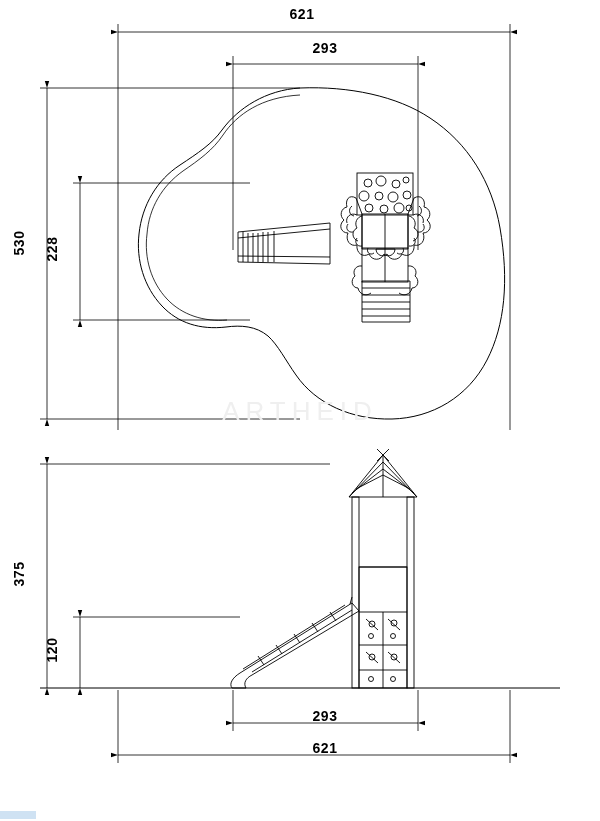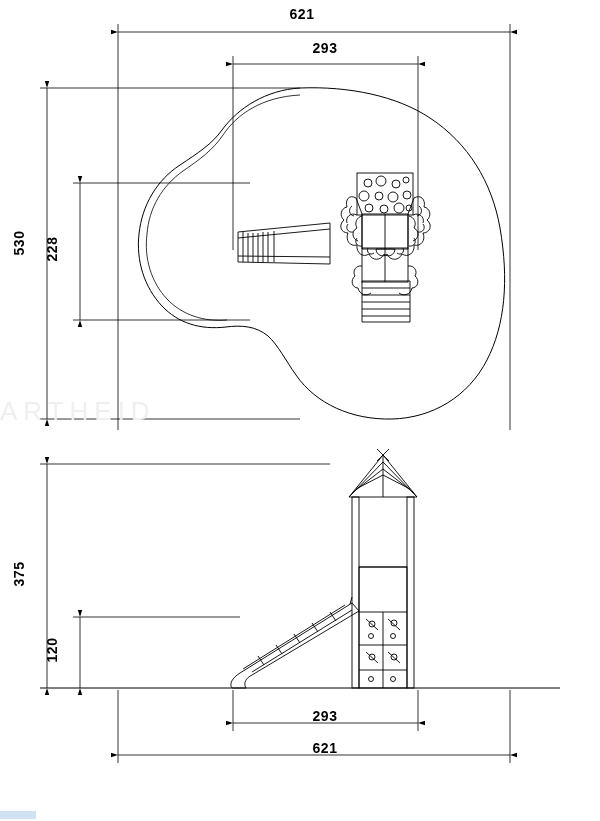--- a/index.html
+++ b/index.html
@@ -38,20 +38,21 @@
   }
   .dimtext.vert {
     transform-origin: 50% 50%;
     transform: rotate(-90deg);
   }
   .watermark {
     position: absolute;
     left: 0;
     top: 396px;
     width: 600px;
+    text-align: center;
     font-family: "Liberation Sans", sans-serif;
     font-size: 26px;
     letter-spacing: 6px;
     color: #efefef;
     user-select: none;
     pointer-events: none;
   }
   .bottombar {
     position: absolute;
     left: 0;

